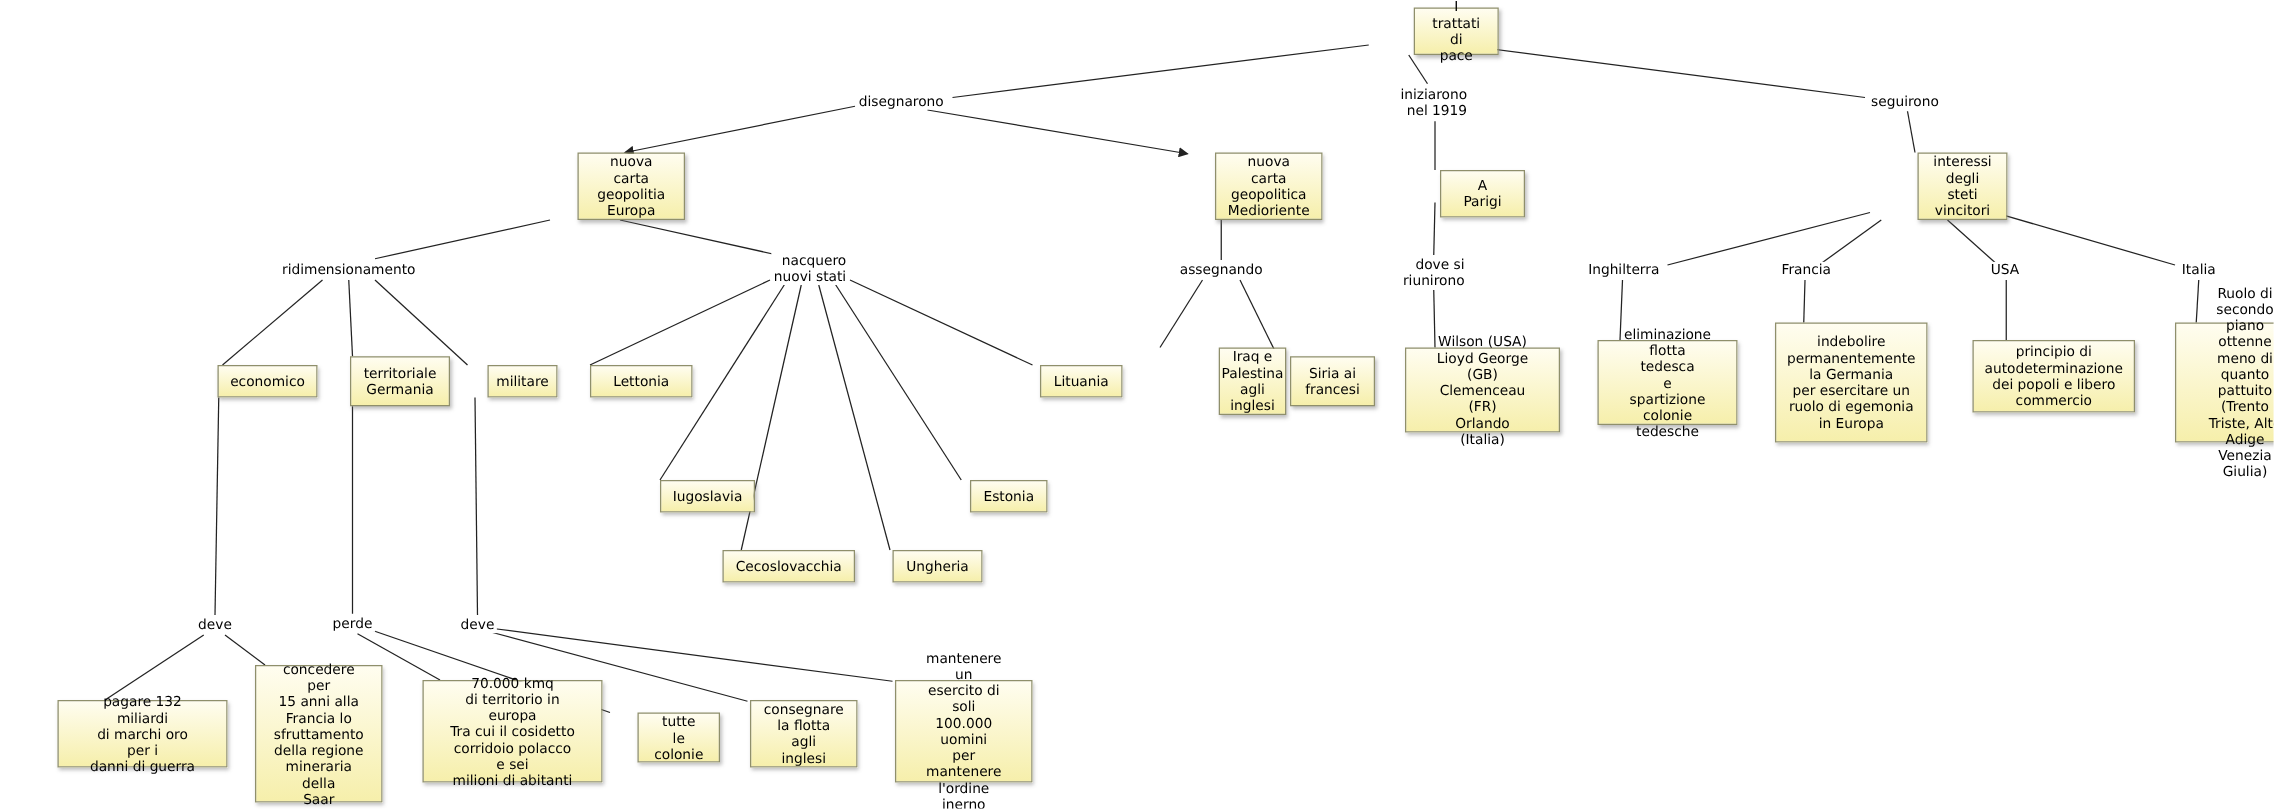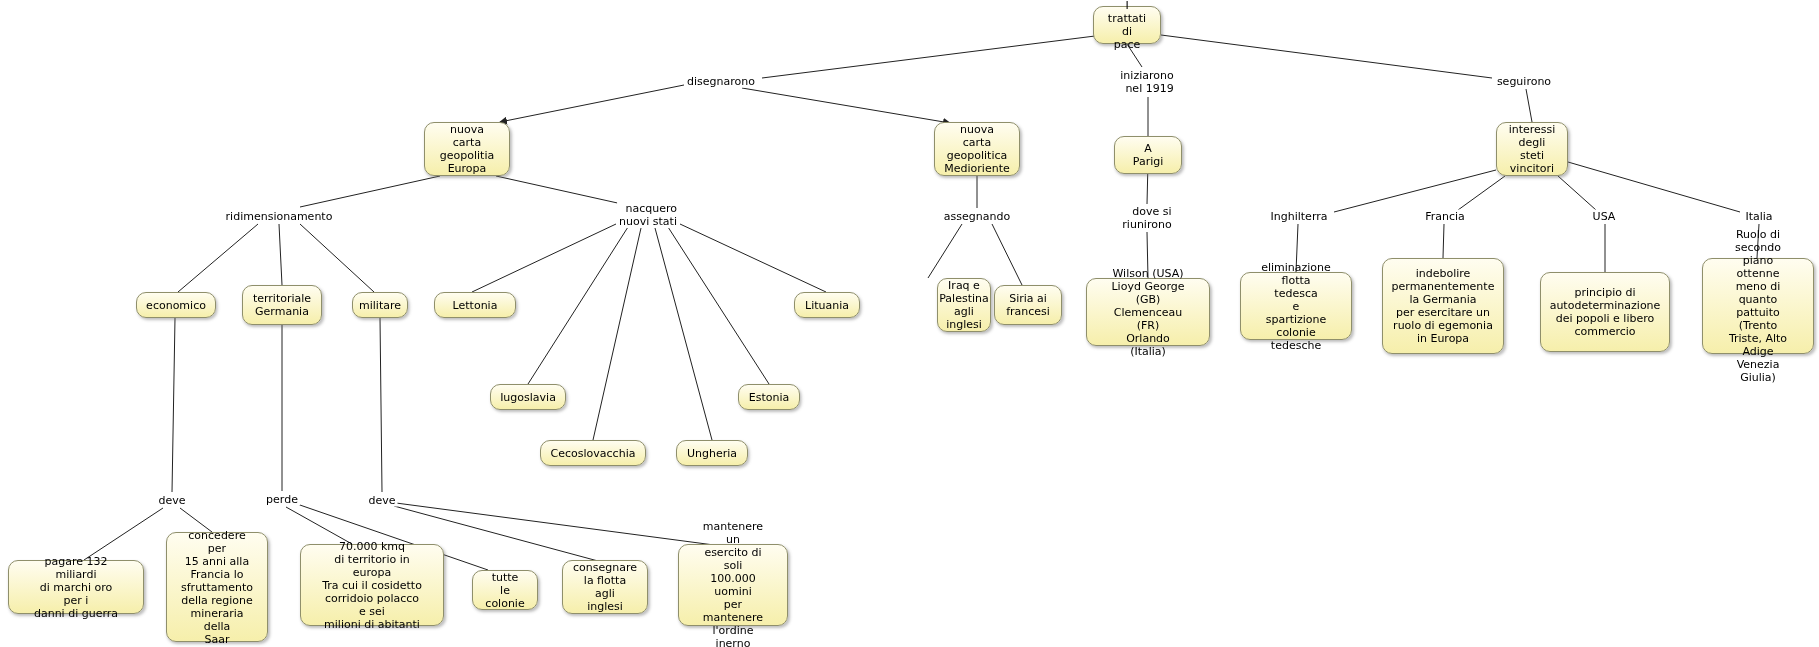--- a/index.html
+++ b/index.html
@@ -19,25 +19,26 @@
     display: flex;
     align-items: center;
     justify-content: center;
     text-align: center;
     white-space: pre-line;
     font-size: 11px;
     line-height: 13px;
     color: var(--text, #000000);
     background: linear-gradient(180deg, var(--node-fill-top, #fffdf0) 0%, var(--node-fill-bottom, #f6efab) 100%);
     border: 1px solid var(--node-border, #8f8f6b);
-    border-radius: 10px;
+    border-radius: 0;
     box-shadow: 1.5px 2px 3px rgba(110,110,110,0.45);
     padding: 2px 21px;
     box-sizing: border-box;
     cursor: default;
+    margin-left: 38px;
   }
   .link-label {
     position: absolute;
     z-index: 2;
     transform: translate(-50%, -50%);
     text-align: right;
     white-space: pre-line;
     font-size: 11px;
     line-height: 13px;
     color: var(--text, #000000);
@@ -145,21 +146,21 @@
   <div class="node" style="left:1240px;top:272px;width:112px;height:68px">eliminazione
 flotta tedesca
 e spartizione
 colonie tedesche</div>
   <div class="node" style="left:1382px;top:258px;width:122px;height:96px">indebolire
 permanentemente
 la Germania
 per esercitare un
 ruolo di egemonia
 in Europa</div>
-  <div class="node" style="left:1540px;top:272px;width:130px;height:80px">principio di
+  <div class="node" style="left:1540px;top:272px;width:130px;height:58px">principio di
 autodeterminazione
 dei popoli e libero
 commercio</div>
   <div class="node" style="left:1702px;top:258px;width:112px;height:96px">Ruolo di secondo
 piano ottenne
 meno di quanto
 pattuito (Trento
 Triste, Alto Adige
 Venezia Giulia)</div>
 

